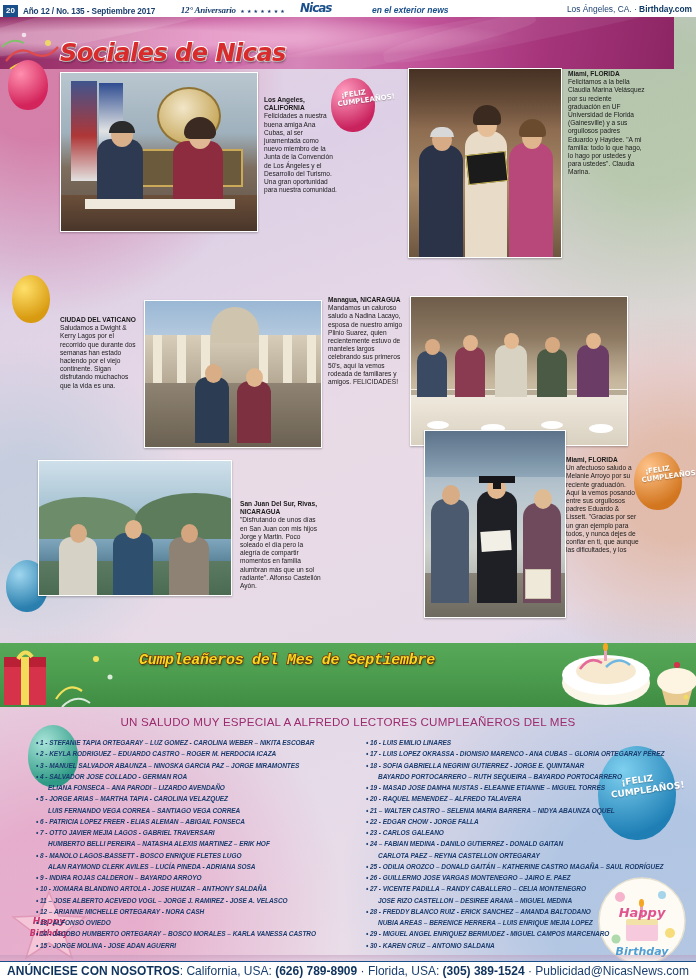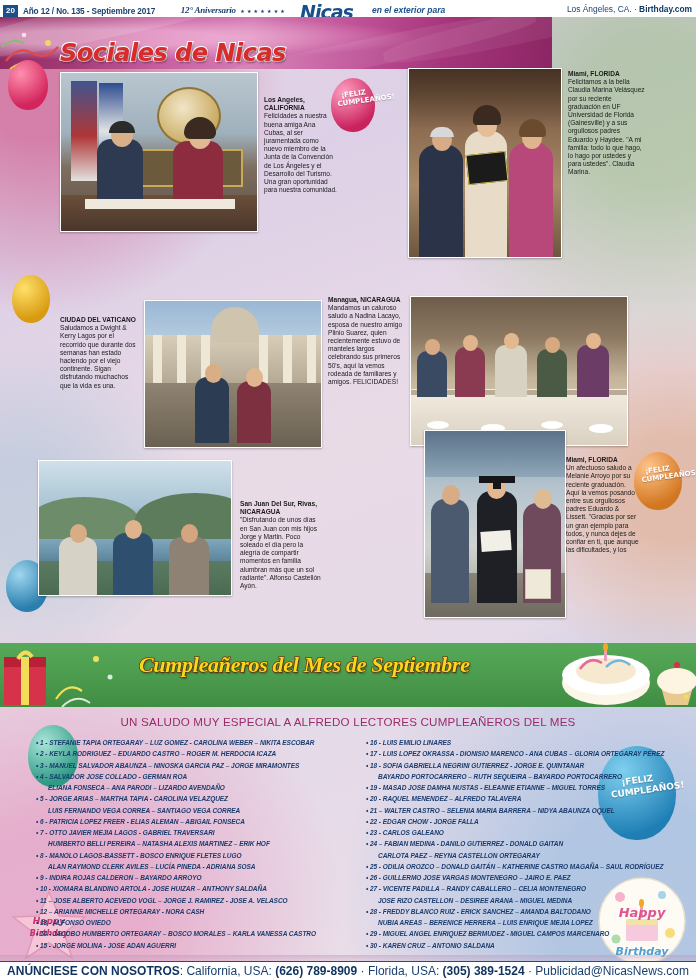--- a/index.html
+++ b/index.html
@@ -27,21 +27,21 @@
   }
   .anniv {
     position: absolute; left: 178px; top: -1px; text-align: center; width: 110px;
   }
   .anniv .aniv-txt {
     font-family: "Liberation Serif", serif; font-style: italic; font-weight: bold;
     font-size: 9px; color: #1a3f6e; letter-spacing: -0.2px; line-height: 9px;
   }
   .anniv .stars { font-size: 5px; color: #1a3f6e; letter-spacing: 0.4px; line-height: 5px; }
   .nicas-logo {
-    position: absolute; left: 300px; top: 1px; font-size: 19px; font-weight: bold;
+    position: absolute; left: 300px; top: 1px; font-size: 12px; font-weight: bold;
     font-style: italic; color: #1a4f8a; letter-spacing: -1px;
     font-family: "DejaVu Sans", sans-serif;
   }
   .nicas-sub {
     position: absolute; left: 372px; top: 5px; font-size: 8.5px; font-weight: bold;
     font-style: italic; color: #1a4f8a;
   }
   .mast-right {
     position: absolute; right: 4px; top: 4px; font-size: 8.4px; color: #1a3f6e;
   }
@@ -55,21 +55,21 @@
       radial-gradient(circle at 94% 10%, rgba(120,180,90,.40) 0 7%, rgba(0,0,0,0) 24%),
       radial-gradient(circle at 4% 52%, rgba(150,190,210,.40) 0 6%, rgba(0,0,0,0) 20%),
       radial-gradient(circle at 97% 50%, rgba(215,130,60,.35) 0 6%, rgba(0,0,0,0) 22%),
       radial-gradient(circle at 8% 95%, rgba(230,120,170,.45) 0 8%, rgba(0,0,0,0) 26%),
       radial-gradient(circle at 93% 94%, rgba(110,170,220,.45) 0 9%, rgba(0,0,0,0) 28%),
       linear-gradient(160deg, #e7d3e4 0%, #ddd0e6 20%, #e9dbe6 45%, #e5dae8 70%, #ecdfe9 100%);
   }
 
   
   .titlebanner {
-    position: absolute; top: 17px; left: 0; width: 552px; height: 52px;
+    position: absolute; top: 17px; left: 0; width: 674px; height: 52px;
     background:
       radial-gradient(ellipse at 20% 40%, rgba(255,210,235,.55) 0 18%, rgba(0,0,0,0) 50%),
       linear-gradient(100deg,#8e2a63 0%, #a33a74 14%, #c75fa0 30%, #d37cb2 45%, #c2559a 62%, #a6357c 80%, #8c2563 100%);
     overflow: hidden;
   }
   .tb-streak {
     position:absolute; background: rgba(255,255,255,.13);
     transform: rotate(-12deg); border-radius: 40%;
   }
   .title-sociales {
@@ -121,21 +121,21 @@
   .caption .cap-body { display:block; }
 
   
   .bdbanner {
     position:absolute; left:0; top:643px; width:696px; height:64px;
     background: linear-gradient(180deg,#58a85a 0%, #4f9f51 40%, #3f8d43 100%);
     overflow:hidden;
   }
   .bd-title {
     position:absolute; left:139px; top:9px;
-    font-family:Liberation Serif, serif; font-size:22px; font-weight:bold;
+    font-family:Liberation Mono, monospace; font-size:15px; font-weight:bold;
     font-style:italic; color:#f7d81f;
     -webkit-text-stroke: 1.6px #7a3d10; paint-order: stroke fill;
     text-shadow: 1px 2px 2px rgba(0,0,0,.35); letter-spacing:-0.3px;
   }
   .bd-url {
     position:absolute; left:0; right:0; top:39px; text-align:center;
     font-family:"DejaVu Sans", sans-serif; font-size:10.5px; font-weight:bold;
     color:#ffffff; letter-spacing:.3px; text-shadow:0 1px 1px rgba(0,0,0,.3);
   }
 
@@ -178,21 +178,21 @@
 <div class="page">
 
   <div class="masthead">
     <span class="pagenum">20</span>
     <span class="issue-line">Año 12 / No. 135 - Septiembre 2017</span>
     <span class="anniv">
       <span class="aniv-txt">12° Aniversario</span>
       <span class="stars">★ ★ ★ ★ ★ ★ ★ ★ ★</span>
     </span>
     <span class="nicas-logo">Nicas</span>
-    <span class="nicas-sub">en el exterior para</span>
+    <span class="nicas-sub">en el exterior news</span>
     <span class="mast-right"><span>Los Ángeles, CA. · </span><b>Birthday.com</b></span>
   </div>
 
   <div class="bodybg"></div>
 
   <div class="titlebanner">
     <div class="tb-streak" style="left:-40px;top:-18px;width:320px;height:36px;"></div>
     <div class="tb-streak" style="left:120px;top:30px;width:420px;height:28px;opacity:.6;"></div>
     <div class="tb-streak" style="left:380px;top:-10px;width:340px;height:30px;opacity:.5;"></div>
 

